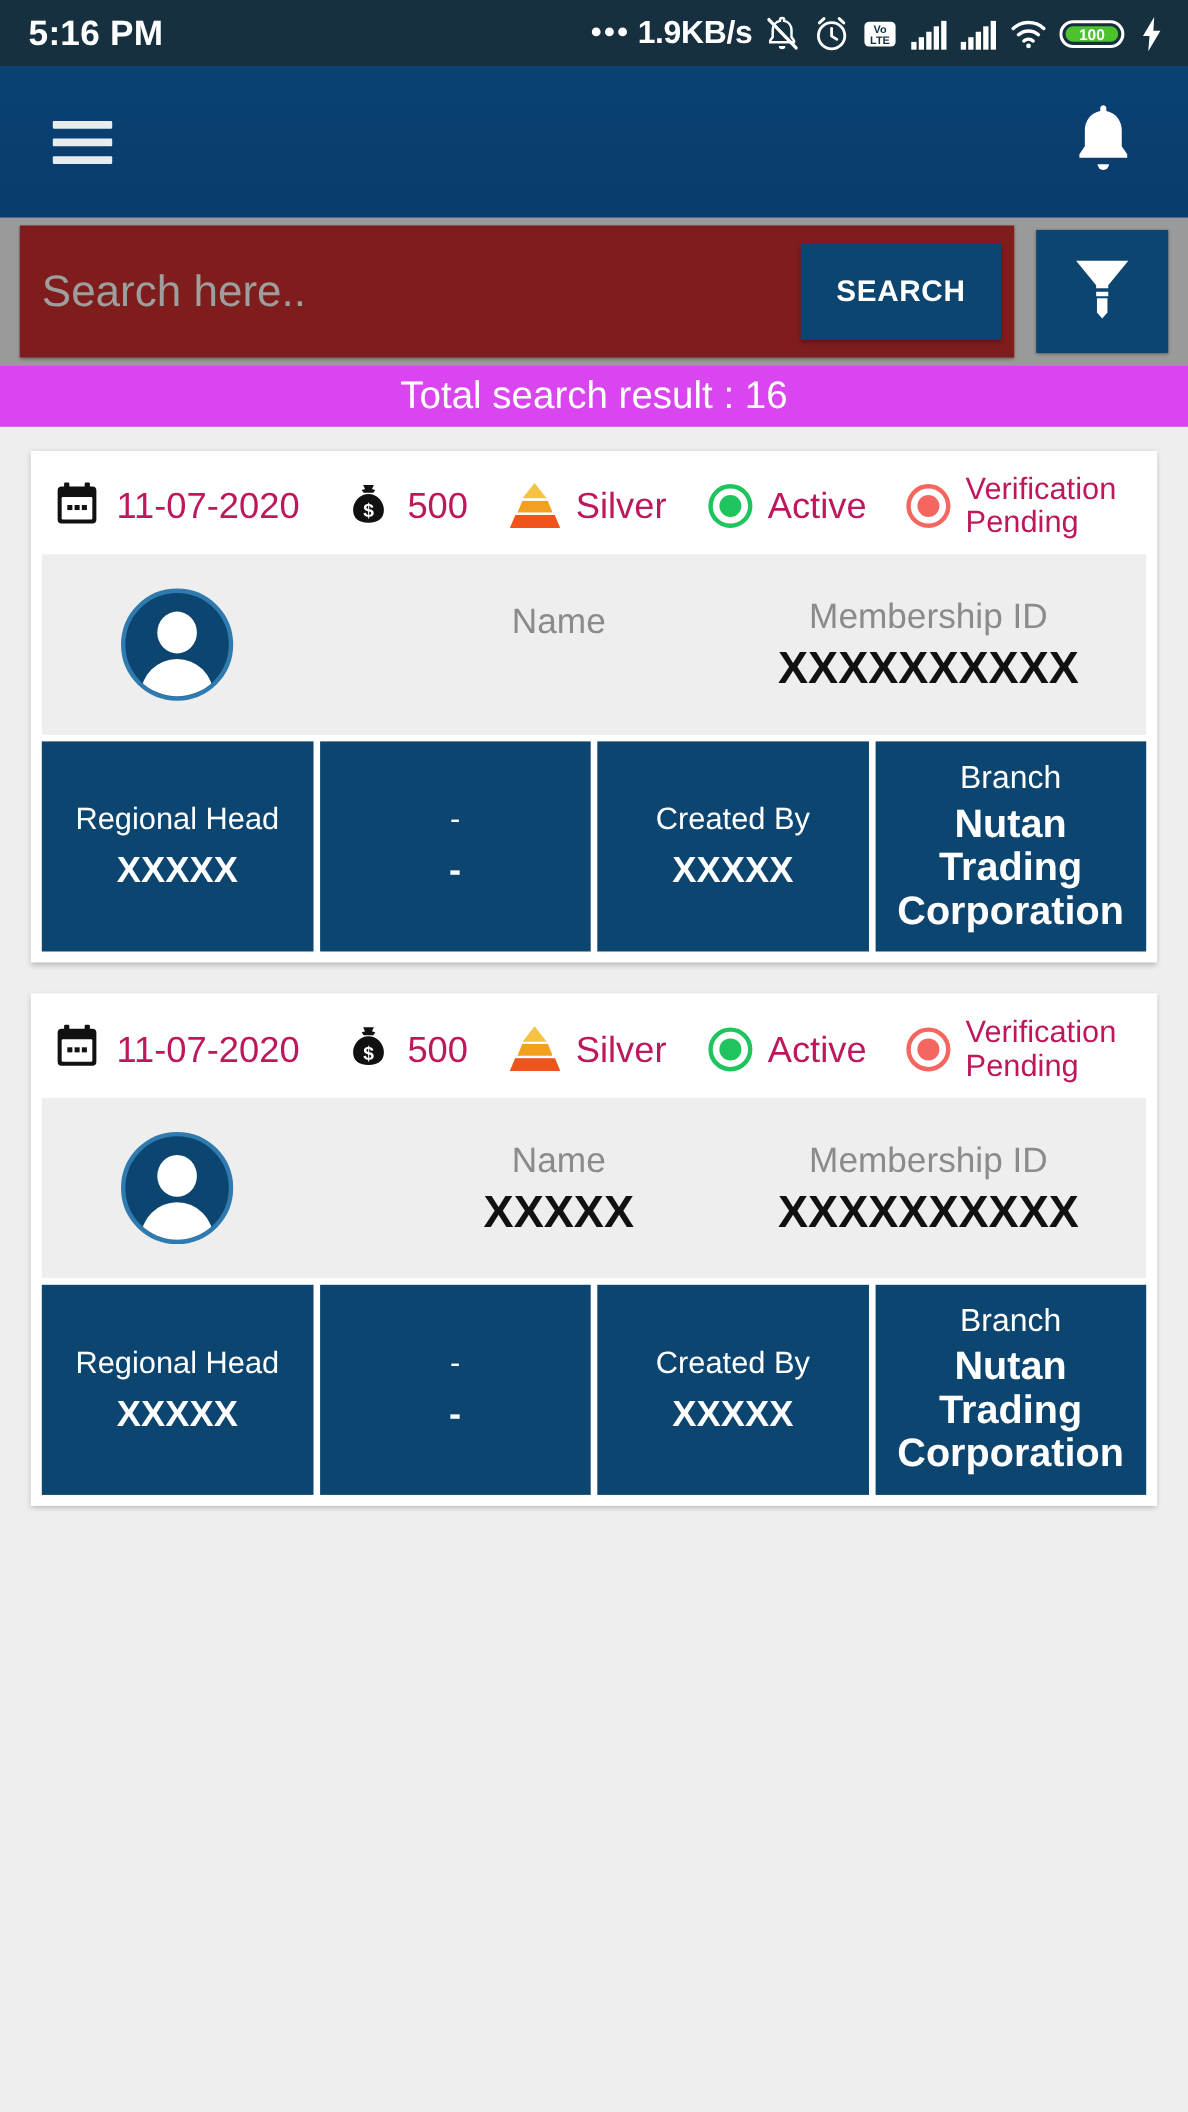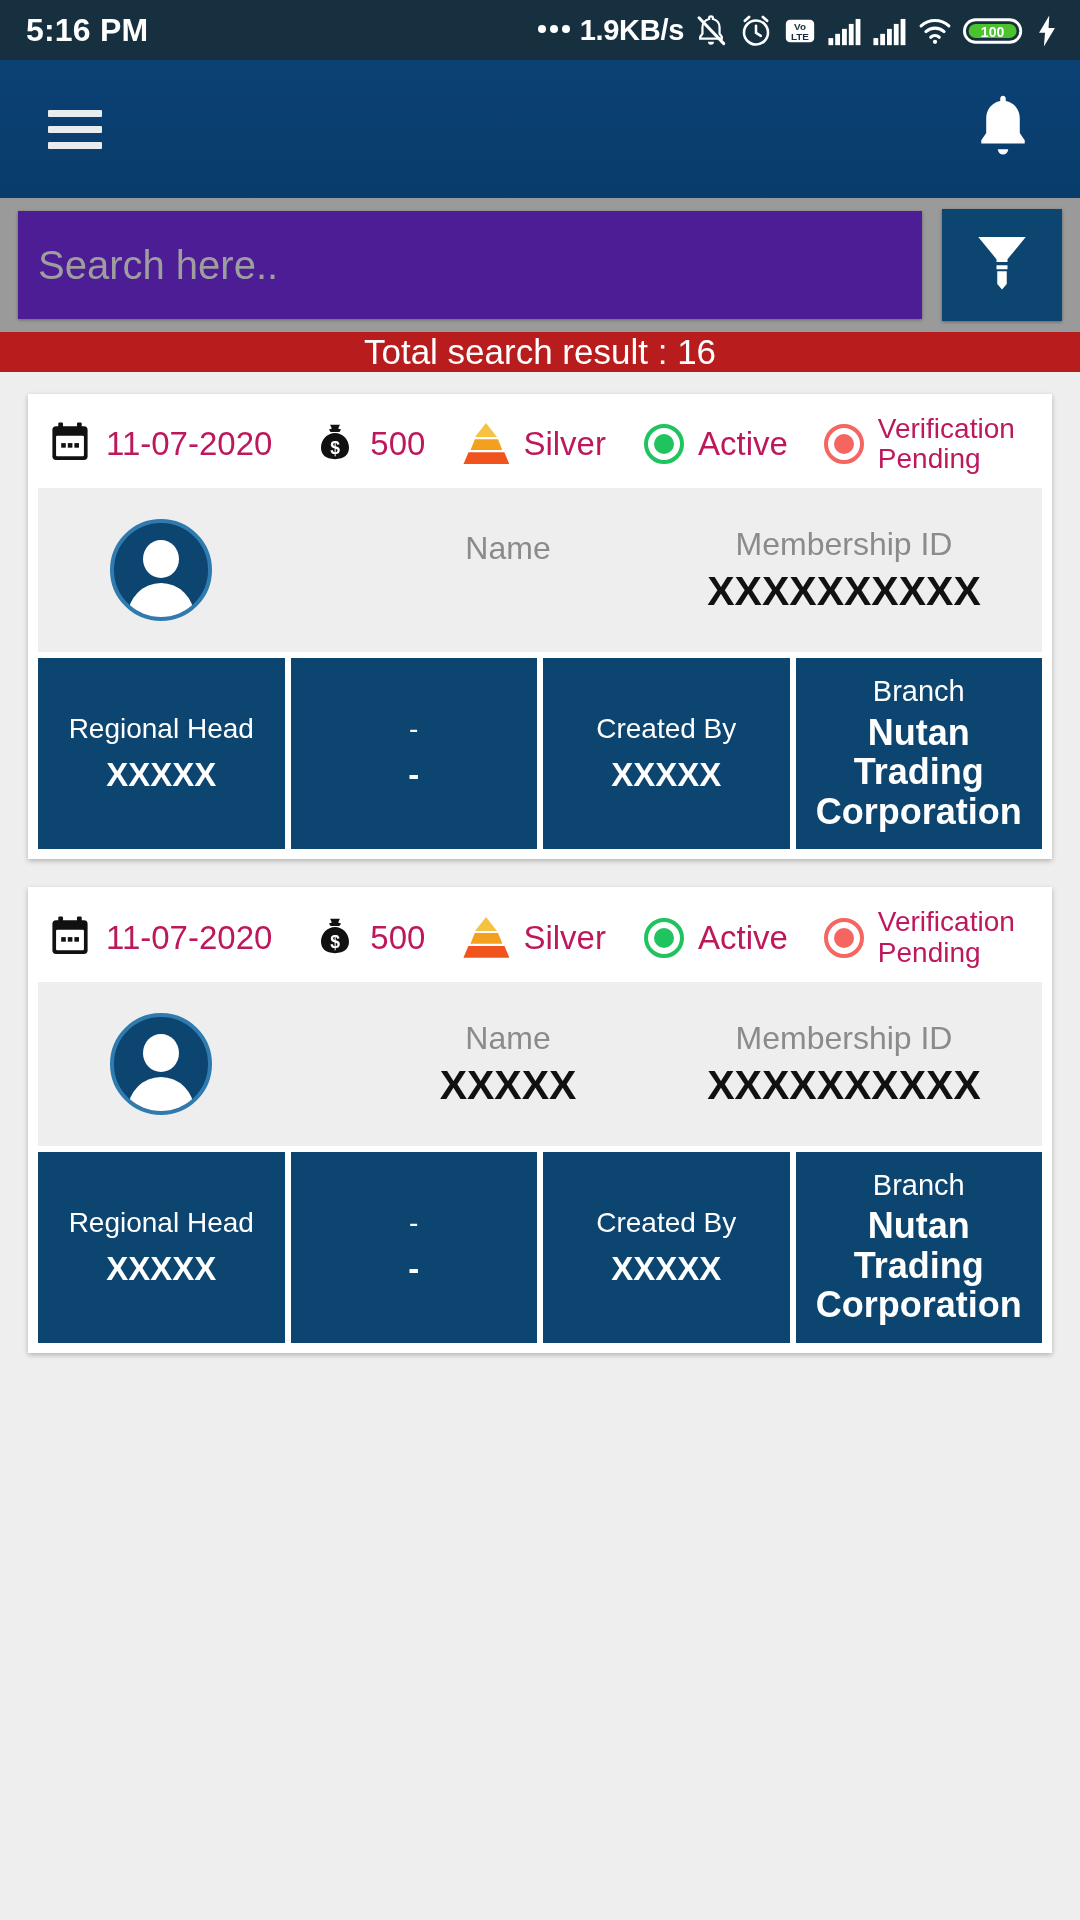--- a/index.html
+++ b/index.html
@@ -73,22 +73,22 @@
   .search-bar {
     height: 134px;
     background: #9a9a9a;
     display: flex;
     align-items: center;
     padding: 0 18px;
     gap: 20px;
   }
   .search-field {
     flex: 1;
-    height: 108px;
-    background: #4c1d95;
+    height: 120px;
+    background: #7f1d1d;
     display: flex;
     align-items: center;
     padding-left: 20px;
     box-shadow: 0 1px 3px rgba(0,0,0,.35);
   }
   .search-input {
     flex: 1;
     border: none;
     outline: none;
     font-size: 40px;
@@ -117,22 +117,22 @@
     background: #0d4571;
     display: flex;
     align-items: center;
     justify-content: center;
     cursor: pointer;
     box-shadow: 0 1px 3px rgba(0,0,0,.35);
   }
 
   
   .result-banner {
-    height: 40px;
-    background: #b91c1c;
+    height: 56px;
+    background: #d946ef;
     color: #ffffff;
     display: flex;
     align-items: center;
     justify-content: center;
     font-size: 35px;
   }
 
   
   .list-area { padding: 22px 28px 0 28px; }
 
@@ -346,20 +346,21 @@
     <svg width="66" height="74" viewBox="0 0 24 26">
       <path d="M12 1.6c-.55 0-1 .45-1 1v.9C7.9 4.1 5.9 6.7 5.9 9.8v5.4l-1.8 2.6v1.2h15.8v-1.2l-1.8-2.6V9.8c0-3.1-2-5.7-5.1-6.3v-.9c0-.55-.45-1-1-1z" fill="#ffffff"></path>
       <path d="M10.1 21.1a1.9 1.9 0 0 0 3.8 0z" fill="#ffffff"></path>
     </svg>
   </div>
 </div>
 
 <div class="search-bar">
   <div class="search-field">
     <input class="search-input" type="text" placeholder="Search here.." style="">
+    <button class="search-btn">SEARCH</button>
   </div>
   <div class="filter-btn">
     <span>
       <svg width="60" height="66" viewBox="0 0 24 26">
         <path d="M2.5 2.6h19l-7.3 8.9v1.1h-4.4v-1.1z" fill="#ffffff"></path>
         <path d="M9.8 13.9h4.4v1.6H9.8z" fill="#ffffff"></path>
         <path d="M10.1 16.3h3.8v5.1L12 23.6l-1.9-2.2z" fill="#ffffff"></path>
       </svg>
     </span>
   </div>

